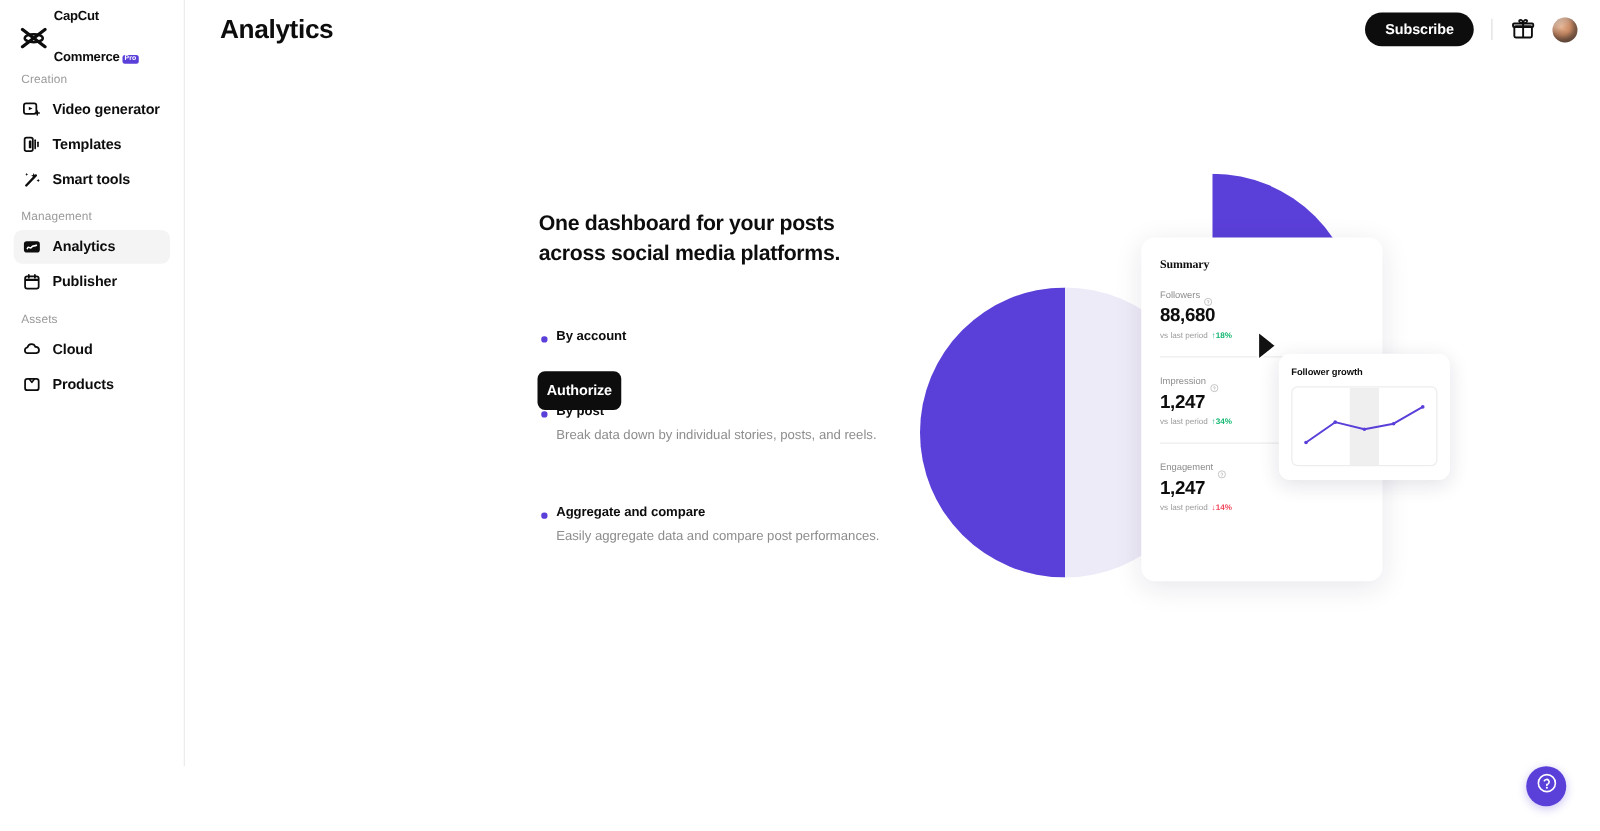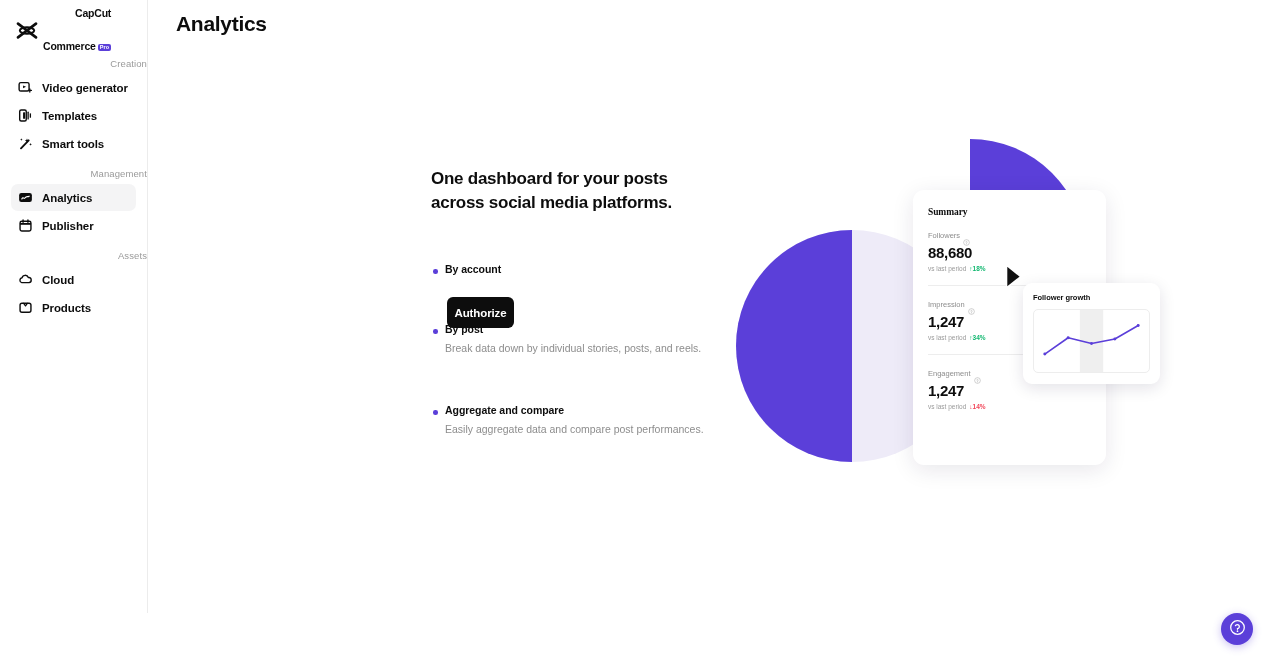--- a/index.html
+++ b/index.html
@@ -12,21 +12,20 @@
   }
   .app { position: relative; width: 1280px; height: 665px; display: flex; }
 
   
   .sidebar {
     width: 148px; height: 613px;
     background: #ffffff;
     border-right: 1px solid #ececec;
     flex: 0 0 148px;
     position: relative;
-    text-align: right;
   }
   .logo-wrap {
     display: flex; align-items: center; gap: 5px;
     padding: 13px 0 0 16px;
     height: 47px;
   }
   .logo-mark { width: 22px; height: 17px; flex: 0 0 22px; }
   .logo-text { display: flex; flex-direction: column; line-height: 1.02; }
   .logo-l1 { font-size: 10.5px; font-weight: bold; color: #0d0d0d; letter-spacing: -0.2px; }
   .logo-l2row { display: flex; align-items: center; gap: 2px; margin-top: 22px; }
@@ -89,21 +88,21 @@
   .feature { margin-bottom: 15px; position: relative; padding-left: 14px; margin-top: 48px; }
   .feature:last-child { margin-bottom: 0; }
   .feature .dot {
     position: absolute; left: 2px; top: 6px;
     width: 4.5px; height: 4.5px; border-radius: 50%; background: #5B3FD9;
   }
   .feature .f-title { font-size: 10.5px; font-weight: bold; color: #0d0d0d; letter-spacing: -0.05px; }
   .feature .f-desc { font-size: 10.5px; color: #8d8d8d; margin-top: 6px; line-height: 1.42; max-width: 262px; }
 
   .authorize-btn {
-    position: absolute; left: 299px; top: 250px;
+    position: absolute; left: 282px; top: 250px;
     background: #0d0d0d; color: #fff; border: none; font-family: inherit;
     font-size: 11.5px; font-weight: 600; letter-spacing: -0.1px;
     width: 67px; height: 31px; border-radius: 6px; cursor: pointer;
   }
 
   
   .illus { position: absolute; left: 583px; top: 86px; width: 320px; height: 310px; }
 
   .circle-lav {
     position: absolute; left: 5px; top: 97px;
@@ -275,20 +274,34 @@
       <span class="lbl">Products</span>
     </div>
 
   </aside>
 
   <section class="main">
 
     <header class="topbar">
       <h1 class="page-title">Analytics</h1>
 
+      <div class="topbar-right">
+        <button class="subscribe-btn">Subscribe</button>
+        <span class="divider-v"></span>
+        <span class="gift-btn">
+          <svg viewBox="0 0 20 20" width="19" height="19">
+            <rect x="2.6" y="7.4" width="14.8" height="9.4" rx="1.2" fill="none" stroke="#0d0d0d" stroke-width="1.6"></rect>
+            <rect x="1.5" y="5" width="17" height="3" rx="0.9" fill="none" stroke="#0d0d0d" stroke-width="1.6"></rect>
+            <path d="M10 5 v11.8" stroke="#0d0d0d" stroke-width="1.6"></path>
+            <path d="M10 5 C10 3 8.6 1.6 7.2 2.2 C6 2.7 6.4 4.6 10 5 Z" fill="none" stroke="#0d0d0d" stroke-width="1.4"></path>
+            <path d="M10 5 C10 3 11.4 1.6 12.8 2.2 C14 2.7 13.6 4.6 10 5 Z" fill="none" stroke="#0d0d0d" stroke-width="1.4"></path>
+          </svg>
+        </span>
+        <span class="avatar"></span>
+      </div>
     </header>
 
     <div class="hero">
 
       <div class="hero-left">
         <h2 class="hero-h1">One dashboard for your posts across social media platforms.</h2>
 
         <div class="feature-list">
 
           <div class="feature">

